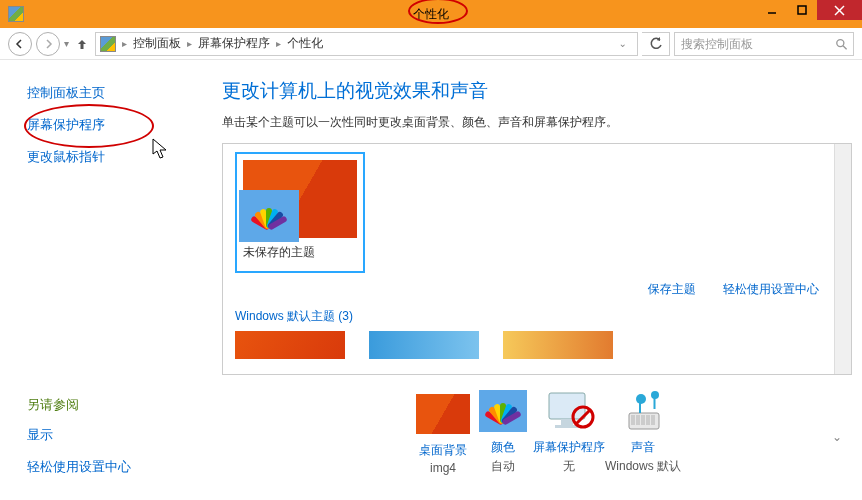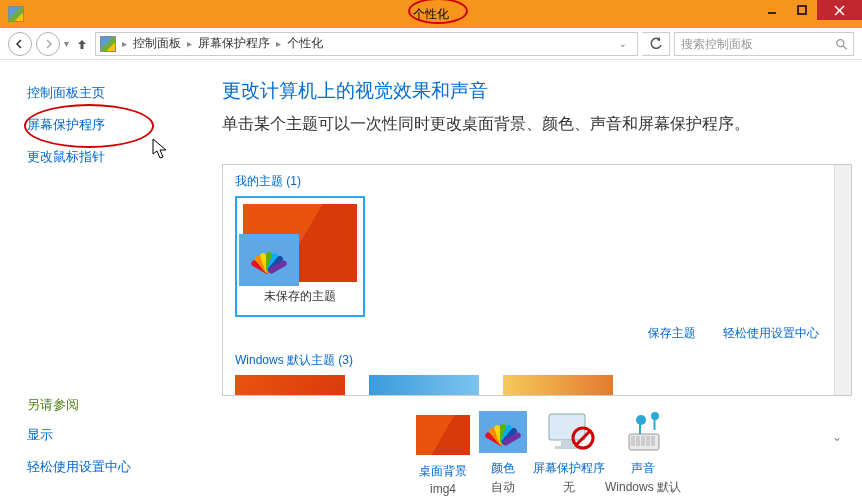--- a/index.html
+++ b/index.html
@@ -26,29 +26,29 @@
 .search-box input { border: none; outline: none; width: 100%; font-size: 12px; font-family: inherit; color: #333; }
 .search-box input::placeholder { color: #999; }
 
 .body-area { display: flex; height: calc(500px - 60px); }
 .sidebar { width: 200px; padding: 24px 0 0 27px; font-size: 13px; }
 .sidebar a { color: #0066cc; text-decoration: none; display: block; margin-bottom: 14px; cursor: pointer; }
 .sidebar .see-also-hdr { color: #4d7c0f; font-size: 13px; margin: 230px 0 12px 0; }
 
 .main { flex: 1; padding: 18px 10px 0 22px; position: relative; }
 .main h1 { font-size: 19px; color: #006fd6; font-weight: normal; margin-bottom: 10px; }
-.main .sub { font-size: 16px; color: #333; margin-bottom: 29px; }
+.main .sub { font-size: 12px; color: #333; margin-bottom: 12px; }
 
 .themes-panel { border: 1px solid #ccc; padding: 8px 12px 12px 12px; position: relative; height: 232px; overflow: hidden; }
 .themes-panel::after { content: ""; position: absolute; right: 0; top: 0; bottom: 0; width: 16px; background: #f0f0f0; border-left: 1px solid #ddd; }
 .scroll-thumb { position: absolute; right: 2px; top: 14px; width: 12px; height: 60px; background: #cdcdcd; }
 .scroll-arrow { position: absolute; right: 2px; width: 12px; height: 12px; color: #888; font-size: 10px; text-align: center; }
 .scroll-arrow.up { top: 1px; }
 .section-title { color: #0066cc; font-size: 12px; margin-bottom: 6px; }
-.theme-tile { width: 130px; border: 2px solid #29a7ff; padding: 6px 6px 10px 6px; text-align: center; }
+.theme-tile { width: 130px; border: 2px solid #29a7ff; padding: 6px 6px 10px 6px; }
 .theme-preview { width: 114px; height: 78px; margin: 0 auto 6px auto; background: linear-gradient(120deg,#e8540e 0%,#e8540e 50%,#d93a0b 50%,#d93a0b 100%); position: relative; }
 .theme-preview .overlay { position: absolute; left: -4px; bottom: -4px; width: 60px; height: 52px; background: #5ea8e8; display: flex; align-items: center; justify-content: center; }
 .fan-icon { width: 36px; height: 36px; position: relative; }
 .fan-icon span { position: absolute; left: 50%; bottom: 6px; width: 6px; height: 20px; transform-origin: bottom center; border-radius: 3px; }
 .theme-name { font-size: 12px; color: #333; }
 .theme-actions { text-align: right; margin: 8px 20px 10px 0; font-size: 12px; }
 .theme-actions a { color: #0066cc; text-decoration: none; margin-left: 24px; cursor: pointer; }
 .default-row { display: flex; gap: 24px; margin-top: 6px; }
 .small-thumb { width: 110px; height: 28px; }
 
@@ -144,21 +144,20 @@
     <a>轻松使用设置中心</a>
   </div>
 
   <div class="main">
     <h1>更改计算机上的视觉效果和声音</h1>
     <div class="sub">单击某个主题可以一次性同时更改桌面背景、颜色、声音和屏幕保护程序。</div>
 
     <div class="themes-panel">
       <div class="scroll-arrow up">▴</div>
       <div class="scroll-thumb"></div>
-      <div class="section-title">我的主题 (1)</div>
       <div class="theme-tile">
         <div class="theme-preview">
           <div class="overlay">
             <div class="fan-icon">
               <span style="background:#e81123;transform:translateX(-50%) rotate(-60deg);"></span>
               <span style="background:#ff8c00;transform:translateX(-50%) rotate(-40deg);"></span>
               <span style="background:#ffd400;transform:translateX(-50%) rotate(-20deg);"></span>
               <span style="background:#5db100;transform:translateX(-50%) rotate(0deg);"></span>
               <span style="background:#00b0f0;transform:translateX(-50%) rotate(20deg);"></span>
               <span style="background:#1a4aa3;transform:translateX(-50%) rotate(40deg);"></span>

